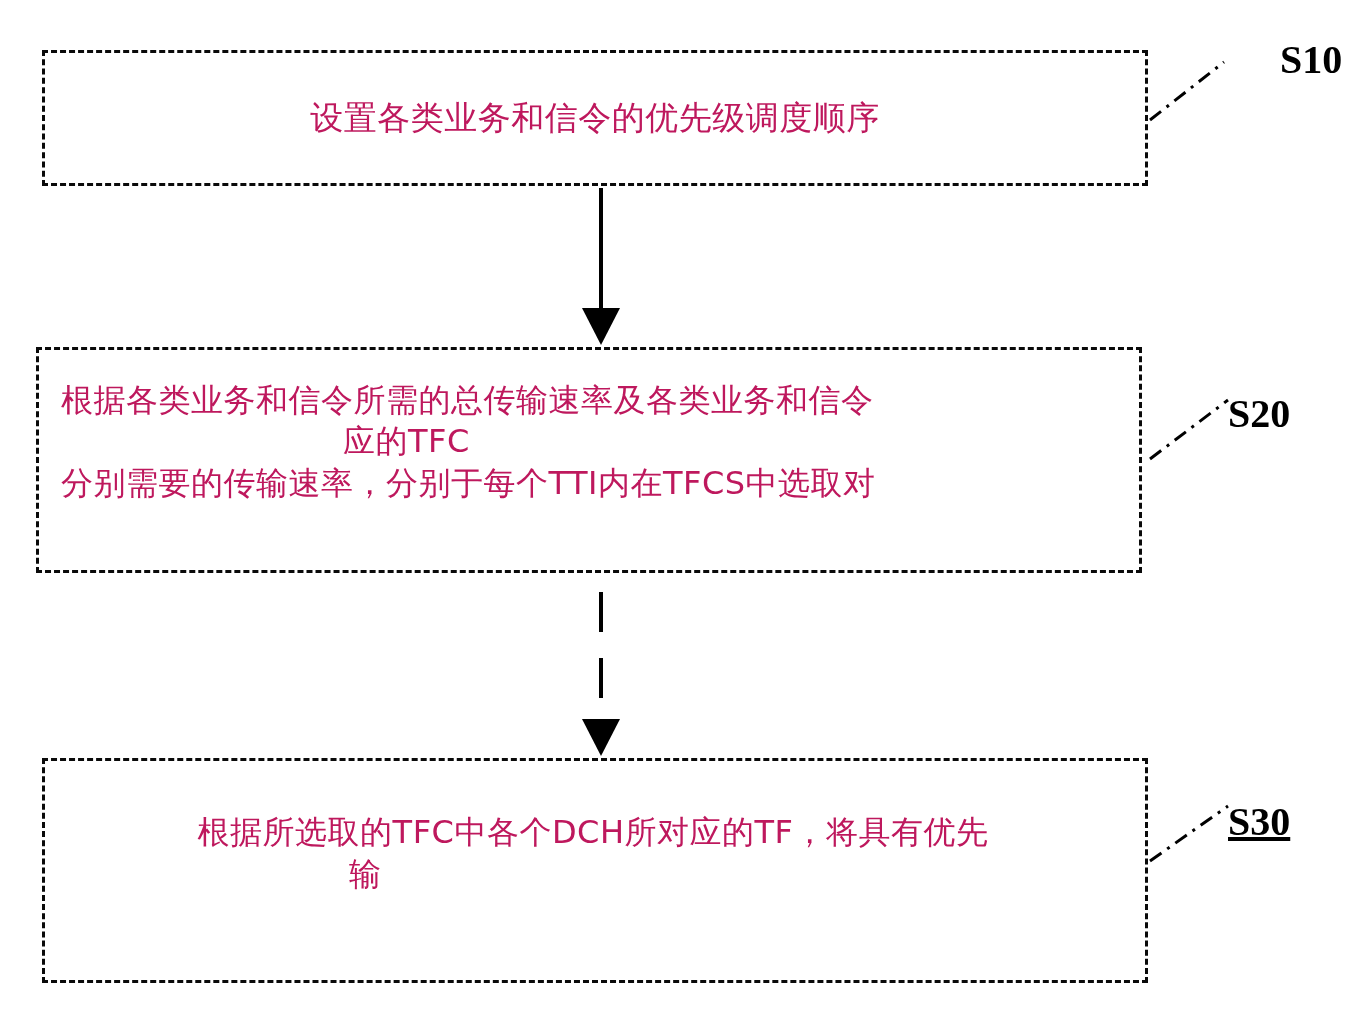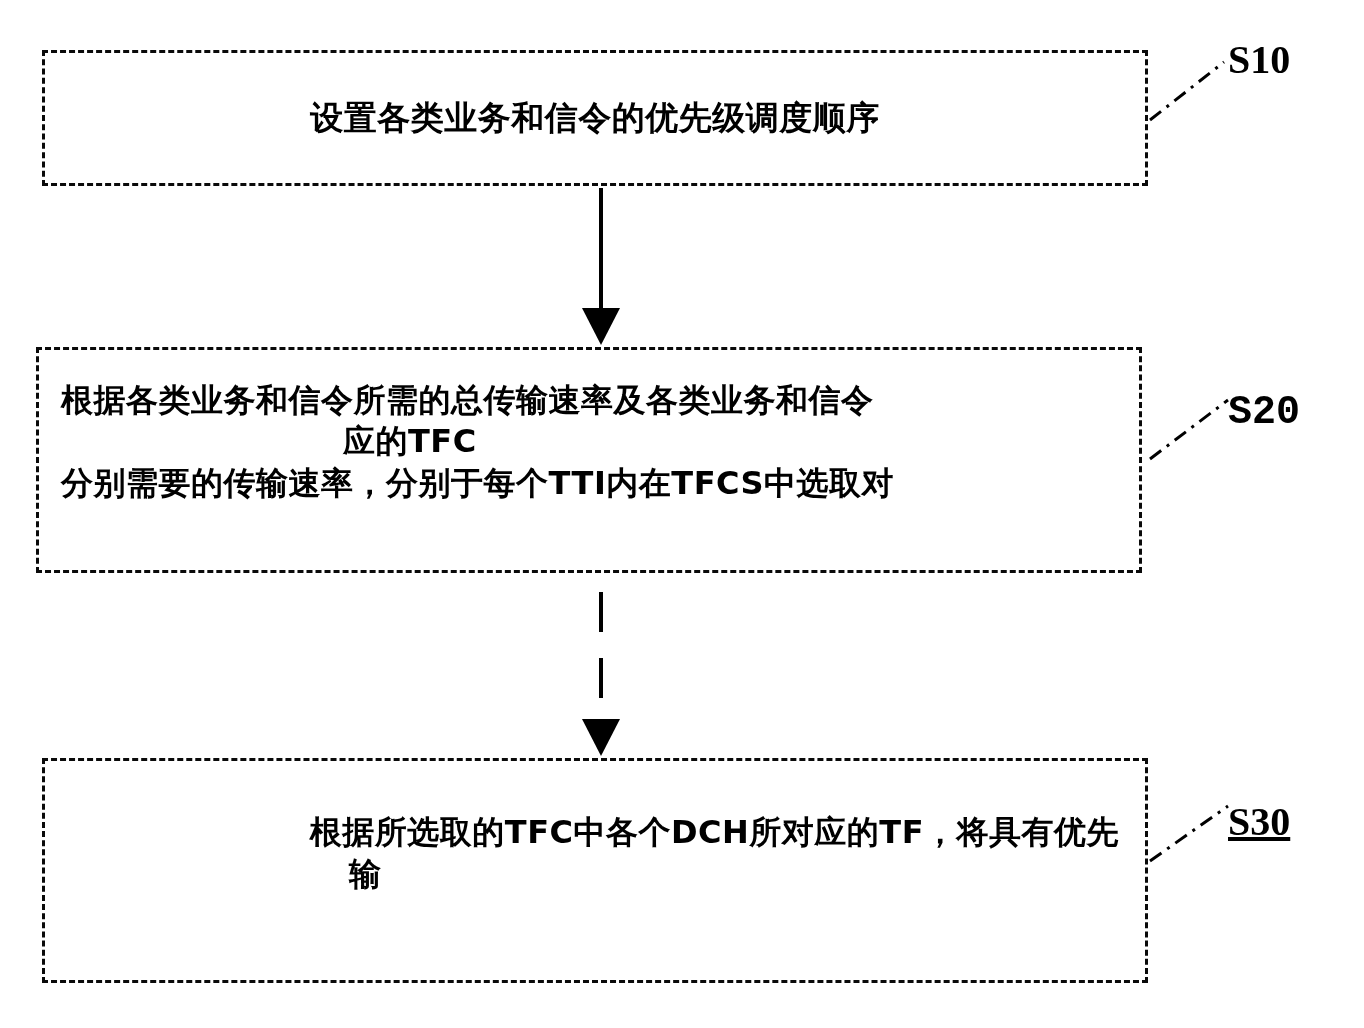--- a/index.html
+++ b/index.html
@@ -30,22 +30,22 @@
     box-sizing: border-box;
     border: 3px dashed #0a0a0a;
     background: transparent;
     display: flex;
     align-items: center;
     justify-content: center;
   }
 
   .box-text {
     font-family: "DejaVu Sans", "Liberation Sans", sans-serif;
-    font-weight: 700;
-    color: #000000;
+    font-weight: 400;
+    color: #be185d;
     line-height: 1.30;
     text-align: center;
     letter-spacing: 0.5px;
     width: 100%;
     padding: 0 14px;
     box-sizing: border-box;
   }
   .box-text .tline {
     display: block;
     white-space: pre;
@@ -75,36 +75,36 @@
 
   #box-s30 {
     left: 42px;  top: 758px;
     width: 1106px; height: 225px;
   }
   #box-s30 .box-text {
     font-size: 32px;
     text-align: left;
     padding: 0 26px 0 22px;
   }
-  #box-s30 .tline { text-align: right; }
+  #box-s30 .tline { text-align: center; }
   #box-s30 .tline.last { text-align: left; padding-left: 282px; }
   #box-s30 .inner-wrap { margin-top: -34px; }
 
   
   .step-label {
     position: absolute;
     font-family: "Liberation Serif", "DejaVu Serif", serif;
     font-weight: 700;
     font-size: 40px;
     color: #000000;
     letter-spacing: 0px;
     white-space: nowrap;
   }
-  #label-s10 { left: 1228px; top: 36px; }
-  #label-s20 { left: 1228px; top: 390px; font-family: Liberation Mono, monospace; }
+  #label-s10 { left: 1280px; top: 36px; }
+  #label-s20 { left: 1228px; top: 390px; }
   #label-s30 { left: 1228px; top: 798px; text-decoration: underline; }
 
   
 
   .svg-layer {
     position: absolute;
     left: 0; top: 0;
     width: 1364px; height: 1028px;
     pointer-events: none;
   }

